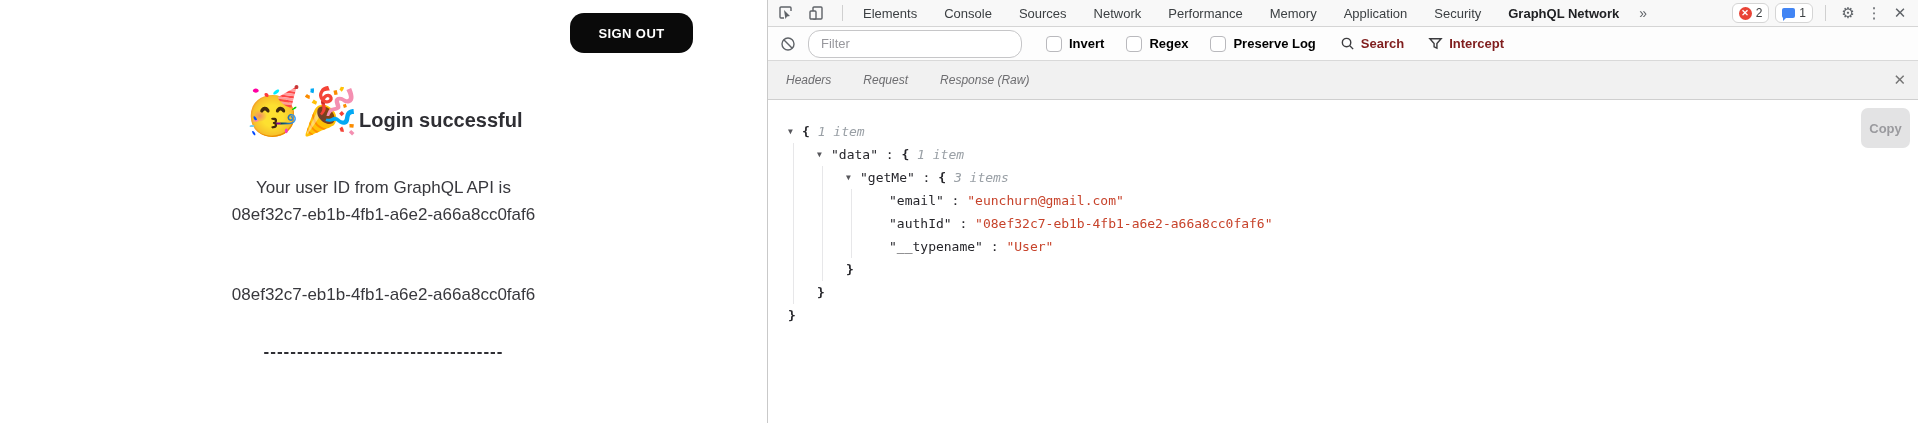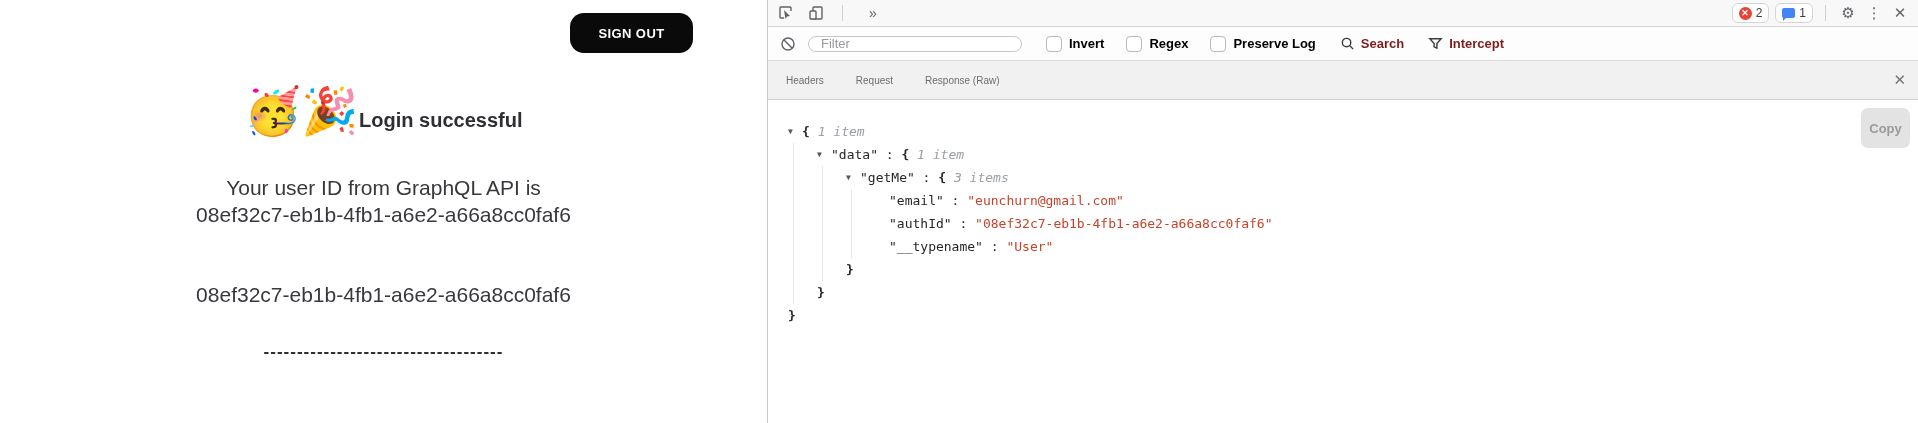--- a/index.html
+++ b/index.html
@@ -7,21 +7,21 @@
   .screen { position:relative; width:1918px; height:423px; background:#fff; overflow:hidden; }
 
   
   .page { position:absolute; left:0; top:0; width:767px; height:423px; background:#fff; }
   .signout-btn { position:absolute; left:570px; top:13px; width:123px; height:40px;
     background:#0a0a0a; color:#fff; border:none; border-radius:14px;
     font-family:"Liberation Sans",sans-serif; font-size:13px; font-weight:bold; letter-spacing:.4px; cursor:pointer; }
   .celebrate { position:absolute; left:0; top:86px; width:767px; display:flex; justify-content:center; align-items:flex-end; }
   .celebrate .emoji { font-size:46px; line-height:1.1; }
   .celebrate .msg { font-size:20px; font-weight:bold; color:#2e2e33; padding-bottom:5px; }
-  .id-block { position:absolute; left:0; width:767px; text-align:center; color:#38383d; font-size:21px; font-weight:500; line-height:27px; }
+  .id-block { position:absolute; left:0; width:767px; text-align:center; color:#38383d; font-size:17px; font-weight:500; line-height:27px; }
   .id-block-1 { top:174px; }
   .id-block-2 { top:281px; }
   .dash-line { position:absolute; left:0; top:342px; width:767px; text-align:center; color:#2e2e33; font-size:17px; font-weight:bold; letter-spacing:1px; }
 
   
   .devtools { position:absolute; left:767px; top:0; width:1151px; height:423px; background:#fff; border-left:1px solid #c9c9c9; display:flex; flex-direction:column; }
 
   
   .dt-tabbar { height:27px; flex:0 0 27px; background:#f8f8f8; border-bottom:1px solid #d5d5d5;
     display:flex; align-items:center; padding:0 8px; color:#3c4043; font-size:13px; }
@@ -37,40 +37,40 @@
     border-radius:6px; padding:2px 6px; height:20px; cursor:pointer; font-size:12px; color:#3c4043; }
   .err-dot { width:13px; height:13px; border-radius:50%; background:#e94235; color:#fff; font-size:9px; font-weight:bold;
     display:flex; align-items:center; justify-content:center; line-height:1; }
   .msg-bubble { position:relative; width:13px; height:10px; background:#4285f4; border-radius:2px; }
   .msg-bubble::after { content:""; position:absolute; left:1px; bottom:-3px; border:3px solid transparent; border-top-color:#4285f4; border-left-color:#4285f4; width:0; height:0; }
   .glyph { font-size:15px; color:#5f6368; }
 
   
   .dt-filterrow { height:34px; flex:0 0 34px; background:#fdfdfd; border-bottom:1px solid #d9d9d9;
     display:flex; align-items:center; padding:0 10px; gap:10px; }
-  .filter-input { width:214px; height:16px; border:1px solid #c6c6c8; border-radius:12px; background:#fff;
+  .filter-input { width:214px; height:28px; border:1px solid #c6c6c8; border-radius:12px; background:#fff;
     padding:0 12px; font-size:13px; font-family:"Liberation Sans",sans-serif; color:#333; outline:none; }
   .filter-input::placeholder { color:#98989d; }
   .chk-group { display:flex; align-items:center; gap:22px; margin-left:14px; }
   .chk { display:flex; align-items:center; gap:7px; cursor:pointer; font-size:13px; font-weight:600; color:#000000; white-space:nowrap; }
   .chk-box { width:16px; height:16px; border:1px solid #b9b9bd; border-radius:4px; background:#fff; }
   .tool-label { display:flex; align-items:center; gap:6px; font-size:13px; font-weight:600; color:#7f1d1d; cursor:pointer; margin-left:14px; white-space:nowrap; }
 
   
   .dt-body { flex:1; display:flex; min-height:0; }
   .dt-sidebar { width:229px; flex:0 0 229px; border-right:1px solid #c9c9c9; background:#fff; }
   .sidebar-header { height:39px; display:flex; align-items:center; padding:0 12px; font-size:14px; font-weight:bold; color:#1f1f24; }
   .op-row { height:31px; display:flex; align-items:center; gap:10px; padding:0 10px; background:#3d7cf5; cursor:pointer; }
   .op-badge { width:20px; height:20px; background:#fff; border-radius:5px; display:flex; align-items:center; justify-content:center;
     color:#2bb673; font-size:13px; font-weight:bold; }
   .op-label { font-size:14px; font-weight:bold; color:#12131a; }
 
   .dt-detail { flex:1; display:flex; flex-direction:column; min-width:0; }
   .detail-tabs { height:39px; flex:0 0 39px; background:#f1f1f1; border-bottom:1px solid #cfcfcf; display:flex; align-items:stretch; padding-left:2px; }
-  .detail-tab { display:flex; align-items:center; padding:0 16px; font-size:10px; color:#6d6d70; cursor:pointer; white-space:nowrap; }
+  .detail-tab { display:flex; align-items:center; padding:0 16px; font-size:12px; color:#6d6d70; cursor:pointer; white-space:nowrap;font-style:italic; }
   .detail-tab.active { background:#d4d4d4; color:#1c1c1f; font-weight:bold; }
   .detail-tabs .spacer { flex:1; }
   .panel-close { display:flex; align-items:center; padding:0 12px; color:#757575; font-size:15px; cursor:pointer; }
 
   .detail-content { position:relative; flex:1; background:#fff; overflow:hidden; }
   .copy-btn { position:absolute; top:8px; right:8px; width:49px; height:40px; background:#e3e3e4; border:none; border-radius:7px;
     color:#9a9a9e; font-size:13px; font-weight:bold; font-family:"Liberation Sans",sans-serif; cursor:pointer; }
 
   
   .json-tree { padding:20px 0 0 20px; font-family:"DejaVu Sans Mono","Liberation Mono",monospace; font-size:13px; color:#26262b; }
@@ -119,20 +119,31 @@
           </svg>
         </span>
         <span class="icon-btn">
           <svg width="16" height="16" viewBox="0 0 16 16" fill="none" stroke="#5f6368" stroke-width="1.4">
             <rect x="5" y="2" width="9" height="12" rx="1"></rect>
             <rect x="2" y="6" width="6" height="8" rx="1" fill="#f8f8f8"></rect>
           </svg>
         </span>
       </div>
       <span class="vdiv"></span>
+      <div class="dt-tabs">
+        <span class="dt-tab">Elements</span>
+        <span class="dt-tab">Console</span>
+        <span class="dt-tab">Sources</span>
+        <span class="dt-tab">Network</span>
+        <span class="dt-tab">Performance</span>
+        <span class="dt-tab">Memory</span>
+        <span class="dt-tab">Application</span>
+        <span class="dt-tab">Security</span>
+        <span class="dt-tab active">GraphQL Network</span>
+      </div>
       <span class="dt-tab-more">»</span>
       <div class="dt-right">
         <span class="count-pill">
           <span class="err-dot">✕</span>
           <span>2</span>
         </span>
         <span class="count-pill">
           <span class="msg-bubble"></span>
           <span>1</span>
         </span>

